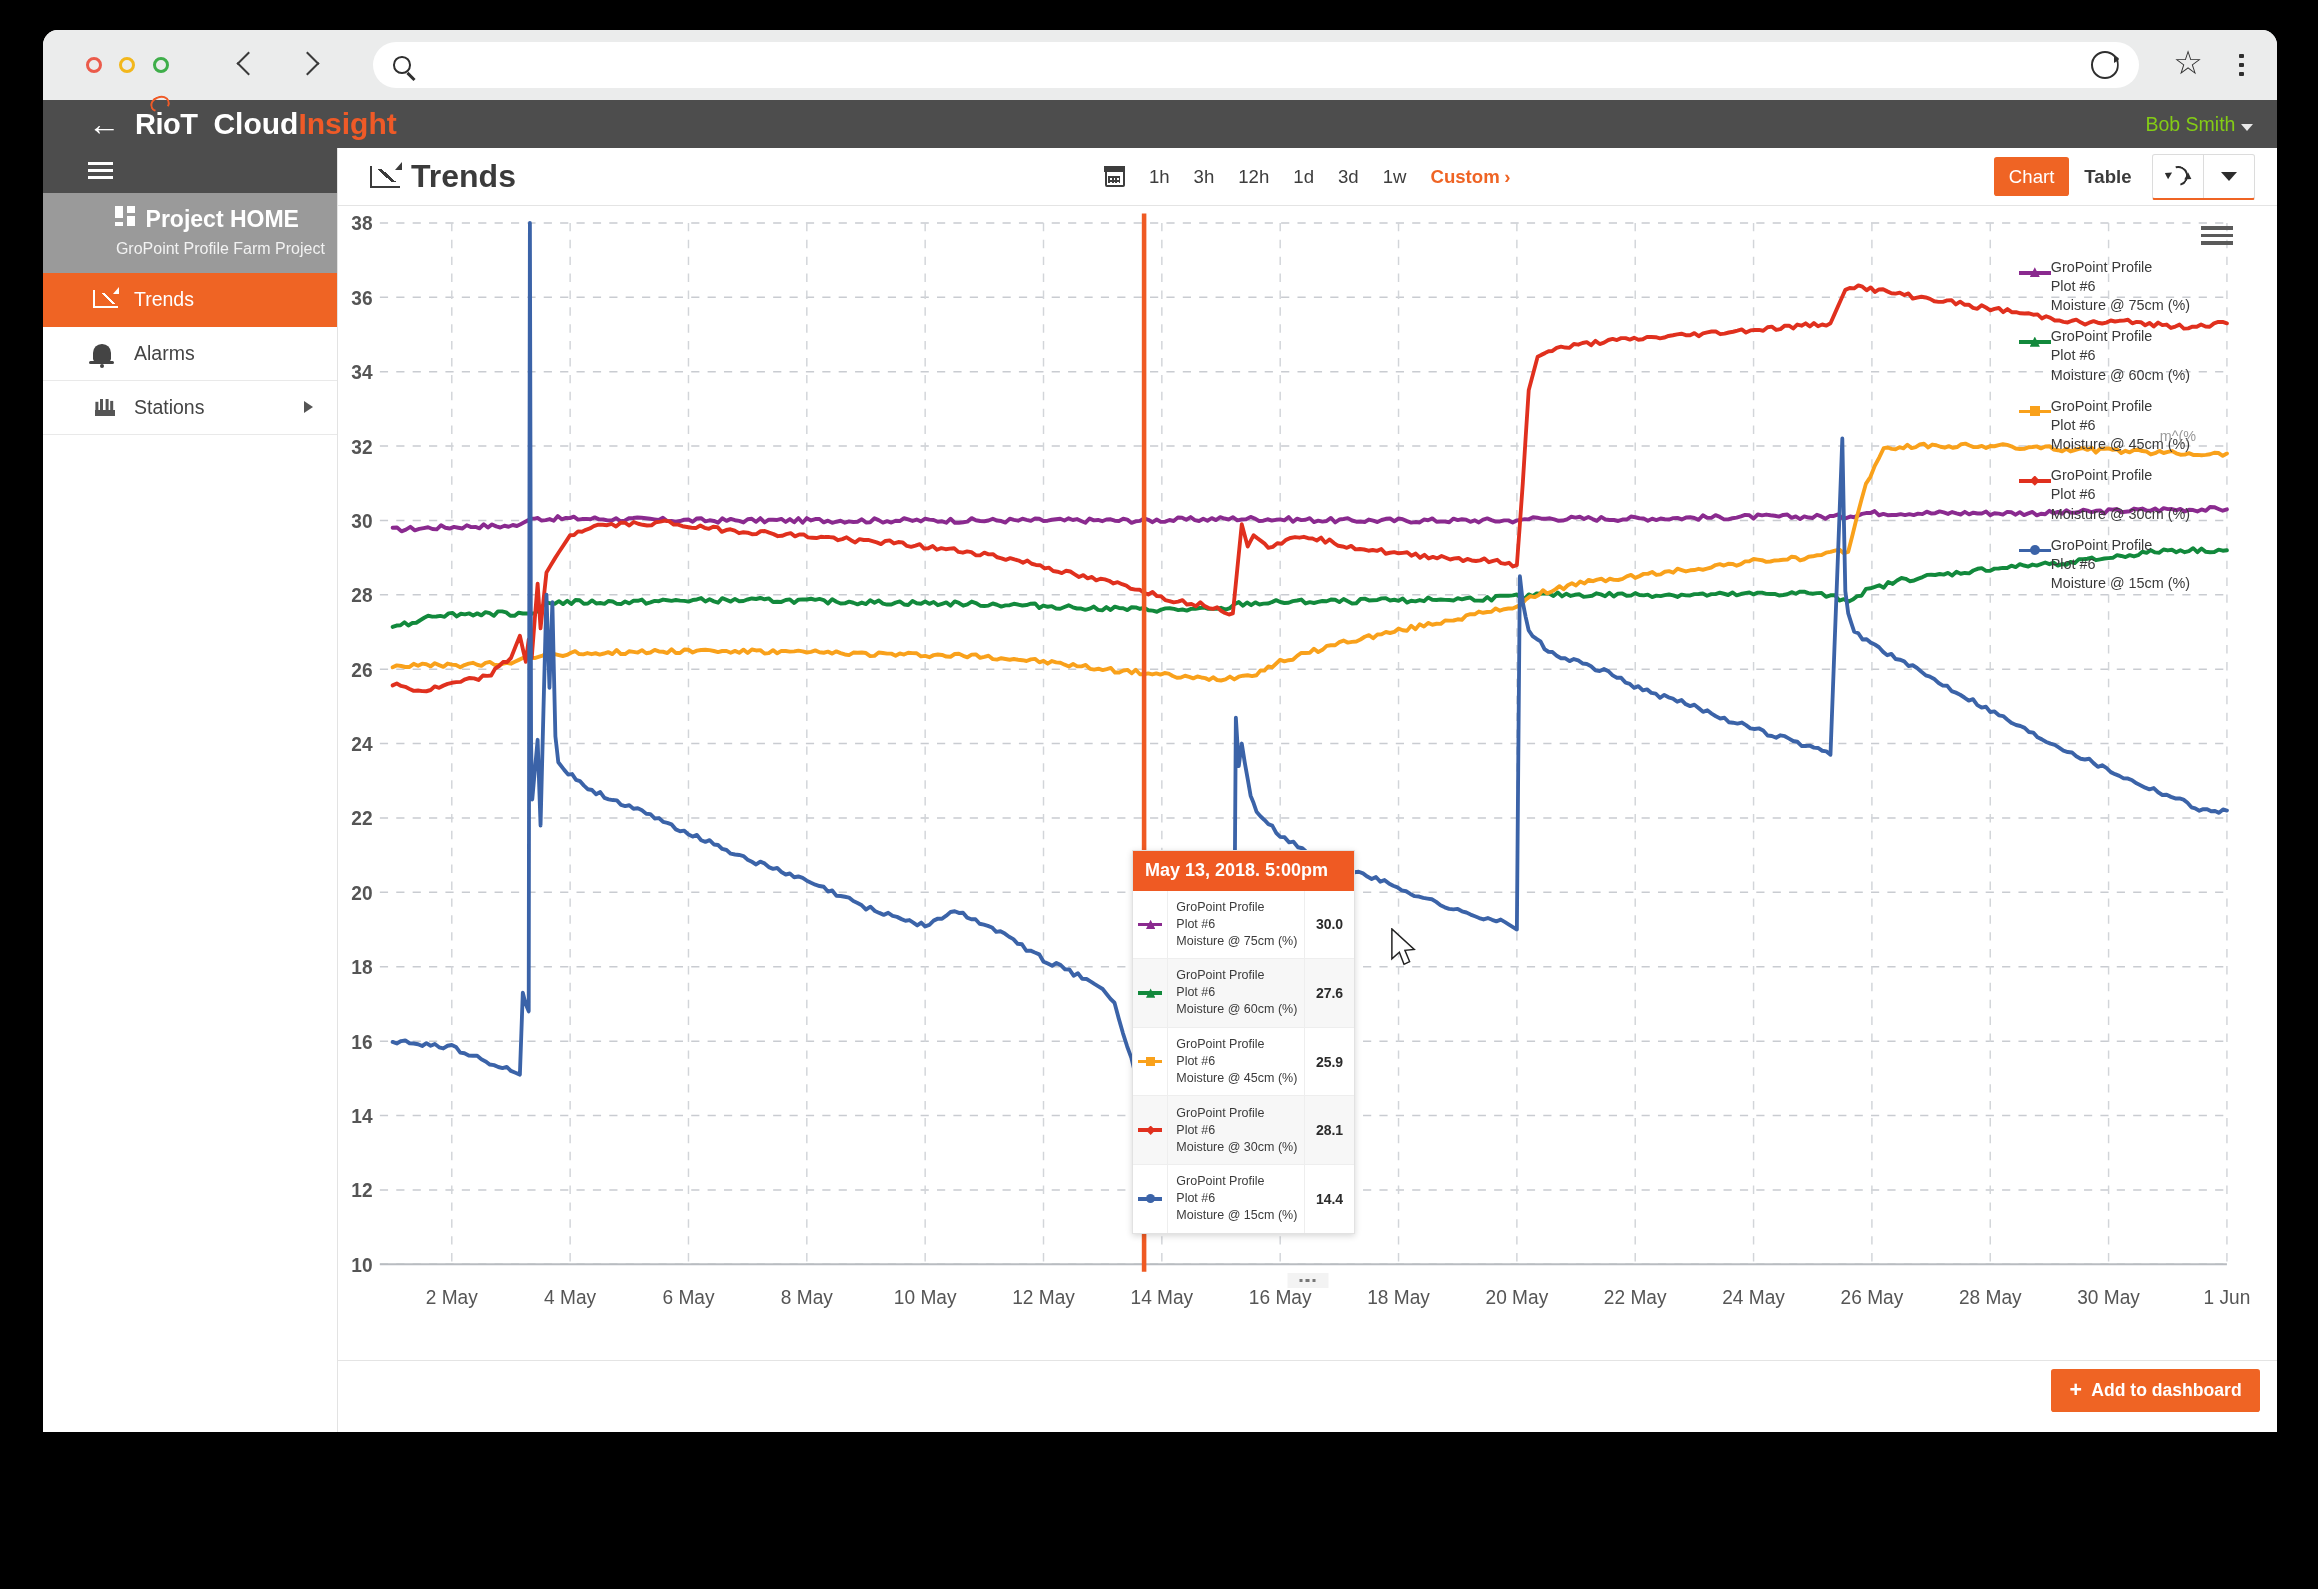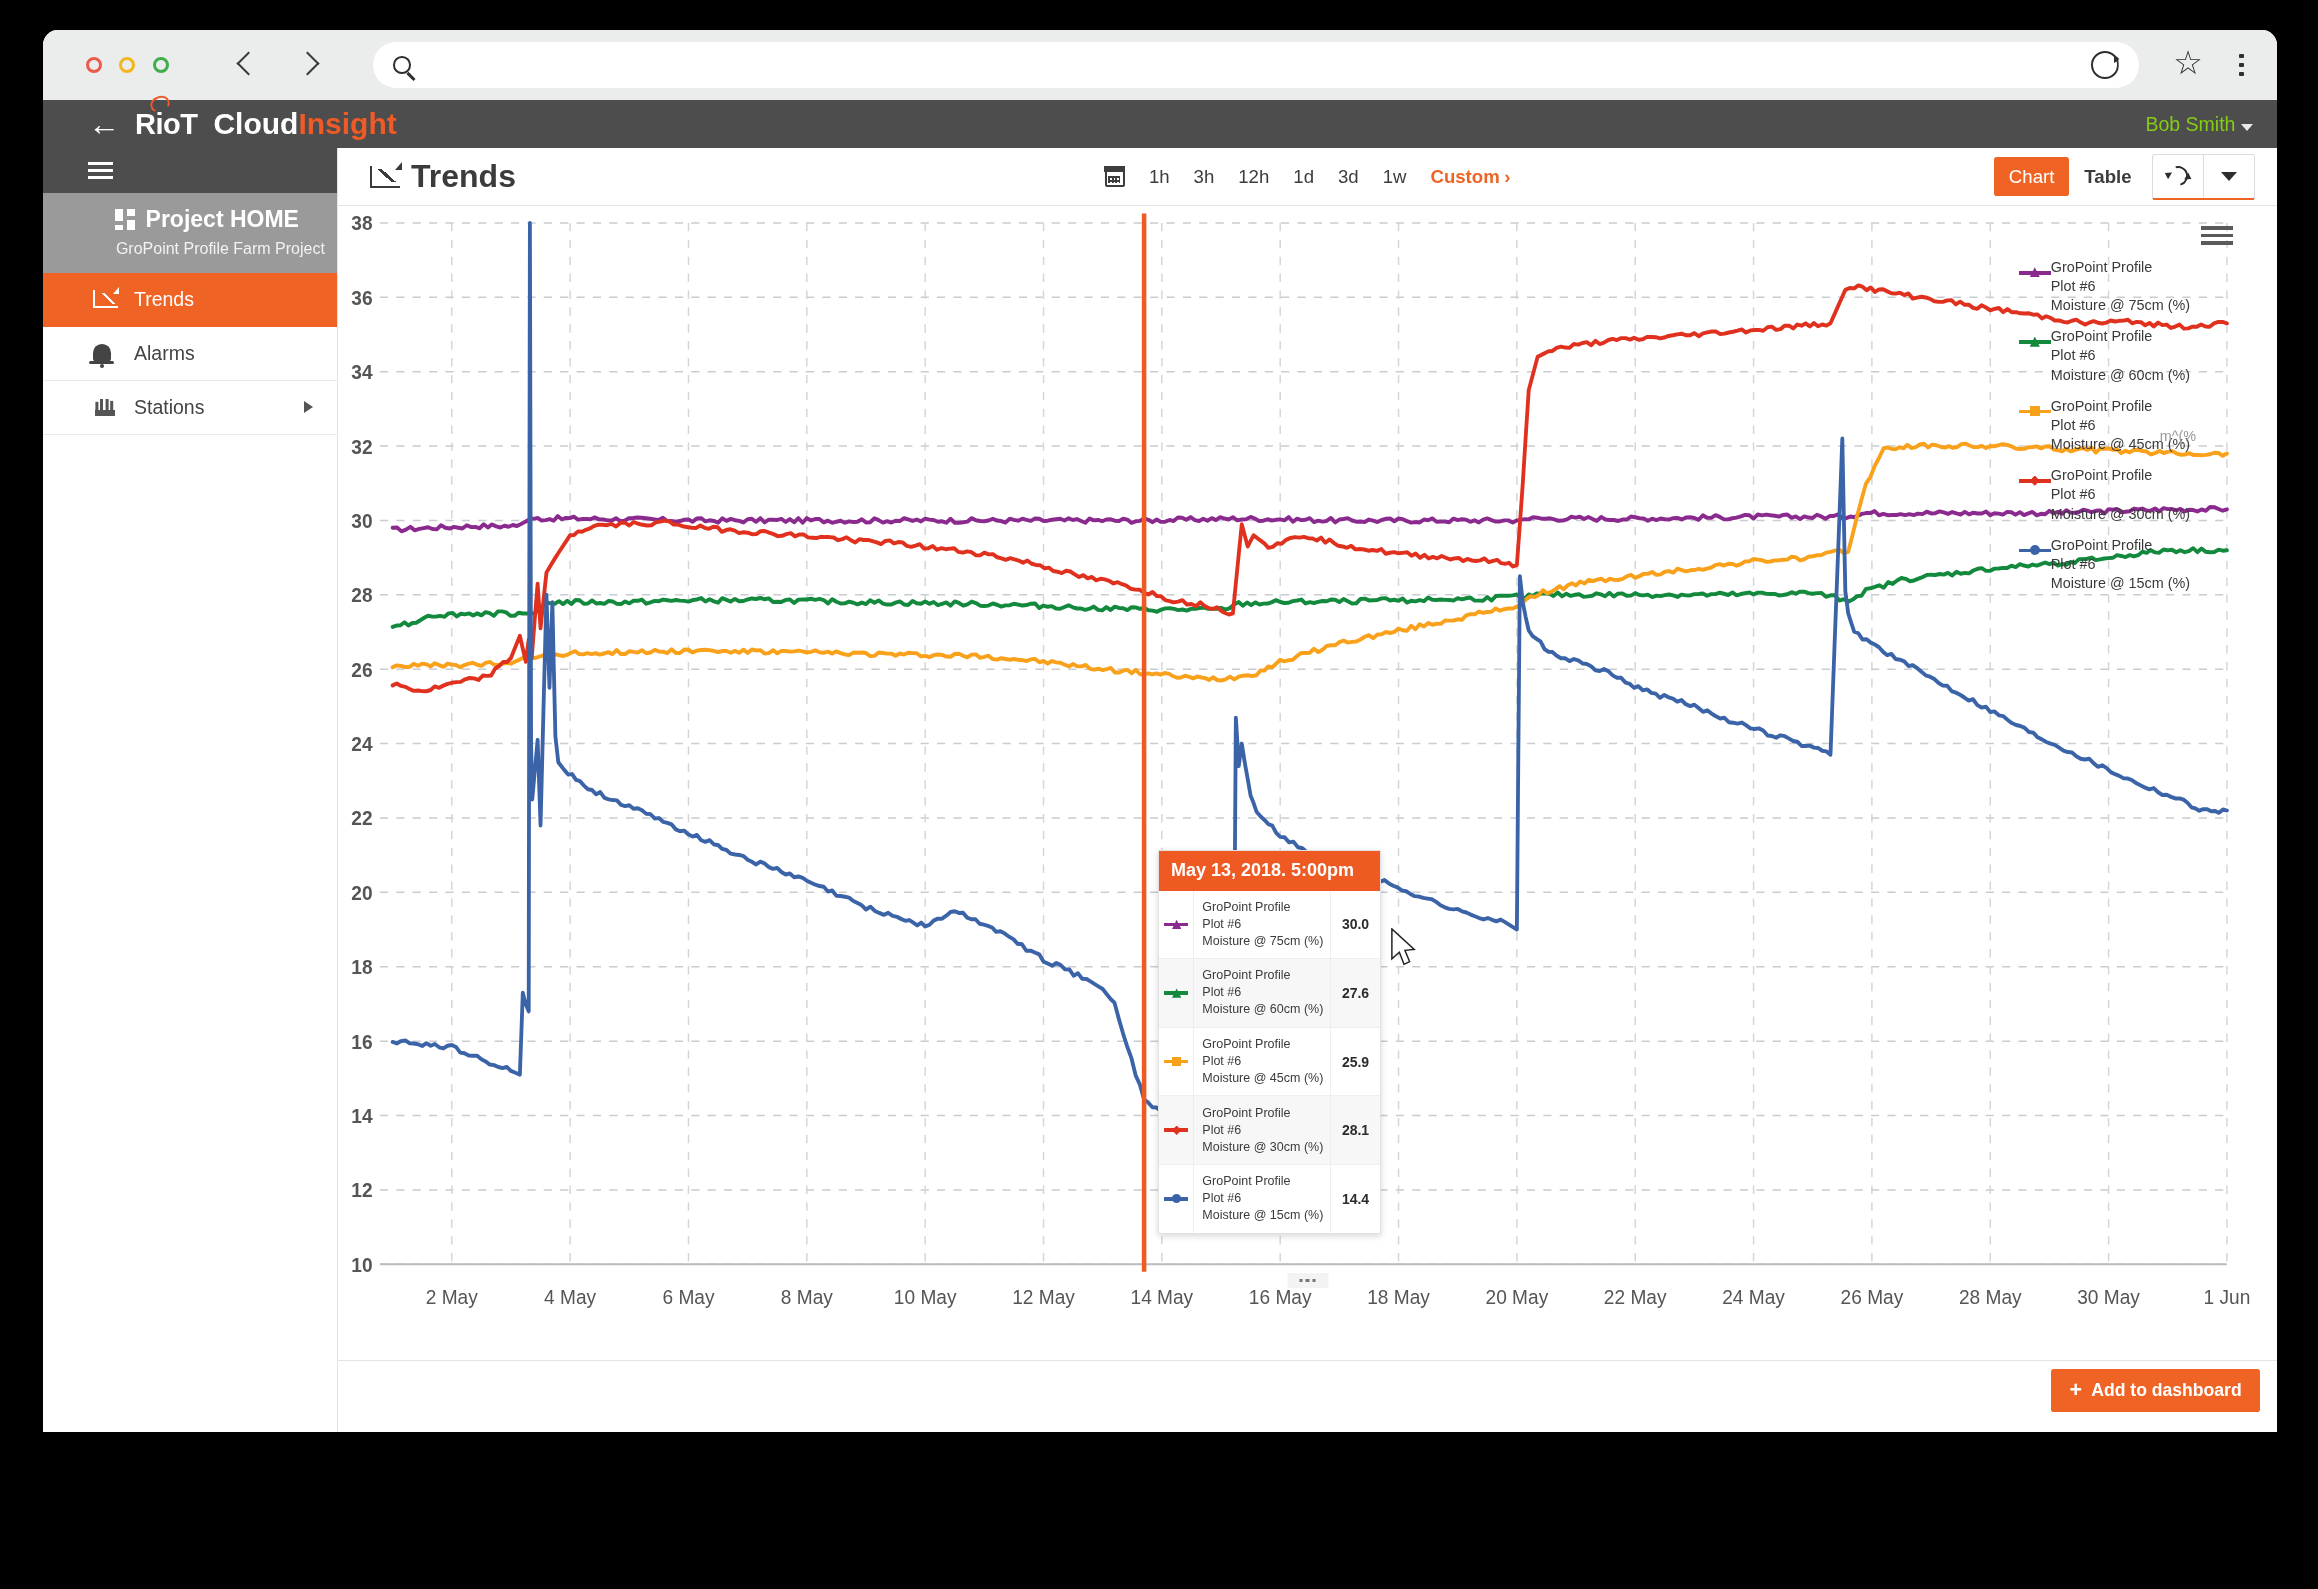--- a/index.html
+++ b/index.html
@@ -100,21 +100,21 @@
 
   
   .sidebar { width: 295px; flex: 0 0 295px; background: #fff; border-right: 0.9px solid #e3e3e3; }
   .hamburger-row { height: 45px; background: #4d4d4d; display: flex; align-items: center; padding-left: 45px; }
   .hamburger { display: flex; flex-direction: column; gap: 4.6px; }
   .hamburger i { display: block; width: 25px; height: 2.8px; background: #fff; }
 
   .project {
     background: #9a9a9a; color: #fff; padding: 13px 0 15px 72px;
   }
-  .project .title { font-size: 23px; font-weight: 700; display: flex; align-items: center; }
+  .project .title { font-size: 23px; font-weight: 700; display: flex; }
   .proj-icon { display:inline-block; width: 20.4px; height: 20.4px; margin-right: 10.2px; position: relative; flex:0 0 auto;}
   .proj-icon i { position: absolute; background: #fff; }
   .proj-icon i:nth-child(1){ left:0; top:0; width:8.3px; height:12px;}
   .proj-icon i:nth-child(2){ right:0; top:0; width:8.3px; height:6.5px;}
   .proj-icon i:nth-child(3){ right:0; bottom:0; width:8.3px; height:10.2px;}
   .proj-icon i:nth-child(4){ left:0; bottom:0; width:8.3px; height:4.6px;}
   .project .sub { font-size: 16px; margin-top: 6.5px; color: #f2f2f2; margin-left: 0.9px; }
 
   .nav-item {
     display: flex; align-items: center; height: 54px; padding-left: 50px;
@@ -193,21 +193,21 @@
   .legend .lmenu i { height: 3.7px; background: #5a5a5a; }
   .legend-item { display: flex; align-items: flex-start; margin-bottom: 12px; cursor: pointer; }
   .legend-sym { width: 32px; flex: 0 0 32px; margin-top: 9.3px; position: relative; height: 11px; }
   .legend-sym .bar { position: absolute; left: 0; top: 3.7px; width: 32px; height: 3.7px; }
   .legend-sym .mk { position: absolute; left: 11px; top: 0; width: 10.2px; height: 10.2px; }
   .legend-label { font-size: 14.4px; line-height: 1.33; color: #3a3a3a; position: relative; }
   .legend-ghost { position: absolute; left: 109px; top: 30px; font-size: 14.4px; color: #9a9a9a; white-space: nowrap; }
 
   
   .tooltip {
-    position: absolute; left: 820px; top: 644px; width: 223px;
+    position: absolute; left: 794px; top: 644px; width: 223px;
     background: #fff; border: 0.9px solid #e2e2e2; box-shadow: 0 1.9px 6.5px rgba(0,0,0,.16); z-index: 9;
   }
   .tt-head { background: #ef5a23; color: #fff; font-weight: 700; font-size: 18px; padding: 9.3px 0 9.3px 12px; }
   .tt-row { display: flex; align-items: stretch; border-bottom: 0.9px solid #eee; }
   .tt-row:last-child { border-bottom: none; }
   .tt-row:nth-child(odd) { background: #f7f7f7; }
   .tt-sym { width: 35px; flex: 0 0 35px; position: relative; border-right: 0.9px solid #eee; }
   .tt-sym .bar { position: absolute; left: 4.6px; top: 50%; margin-top: -1.9px; width: 24px; height: 3.7px; }
   .tt-sym .mk { position: absolute; left: 13px; top: 50%; margin-top: -4.6px; width: 9.3px; height: 9.3px; }
   .tt-name { flex: 1 1 auto; padding: 8.3px 5.6px 8.3px 8.3px; font-size: 12.5px; line-height: 1.36; color: #3b3b3b; }

